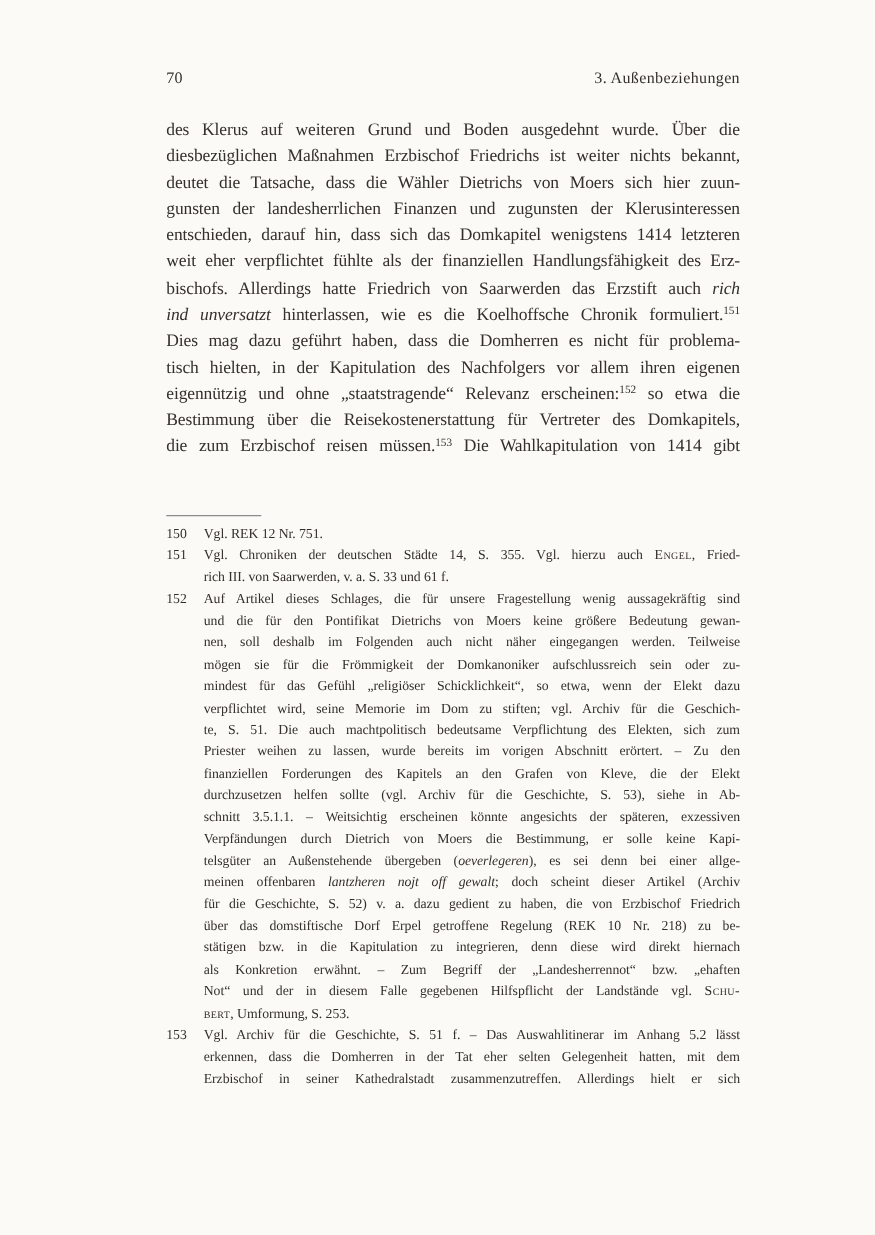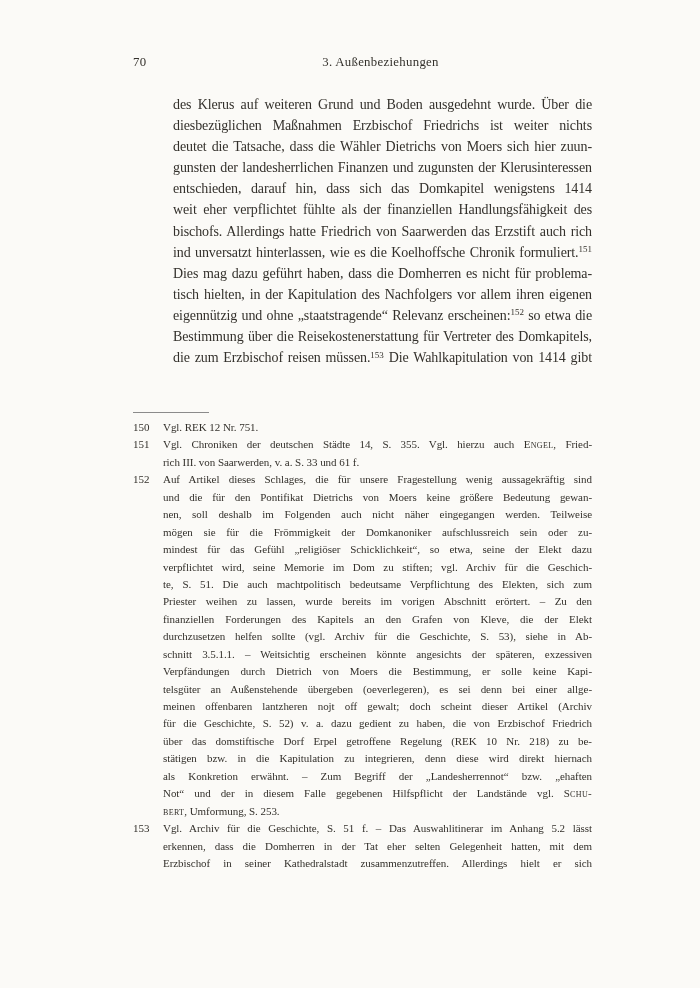--- a/index.html
+++ b/index.html
@@ -15,30 +15,30 @@
     color:var(--ink);
   }
   .page{position:relative;width:700px;height:924px;overflow:hidden;}
 
   
   .header{
     position:absolute;left:133px;top:55px;width:459px;height:18px;
     font-size:12.8px;letter-spacing:0.3px;
   }
   .pagenum{position:absolute;left:0;top:0;}
-  .runhead{position:absolute;left:36px;right:0;text-align:center;}
+  .runhead{position:absolute;left:36px;right:0;text-align:right;}
 
   
   .bodytext{
     position:absolute;left:133px;top:94px;width:459px;
     font-size:14px;letter-spacing:-0.1px;
   }
   .bodytext .tline{
     line-height:21.1px;height:21.1px;overflow:hidden;
-    text-align:justify;text-align-last:justify;margin-left:40px;
+    text-align:justify;text-align-last:justify;
   }
 
   
   .fn-rule{
     position:absolute;left:133px;top:412px;width:76px;height:1px;
     background:var(--rule);
   }
 
   
   .footnotes{
@@ -48,21 +48,21 @@
   .fn-row{display:flex;}
   .fn-num{flex:none;width:30px;line-height:17.45px;}
   .fn-body{flex:1;min-width:0;}
   .footnotes .tline{
     line-height:17.45px;height:17.45px;overflow:hidden;
     text-align:justify;text-align-last:justify;
   }
 
   .tline.noj{text-align:center;text-align-last:left;}
 
-  .seg-i{}
+  .seg-i{font-style:italic;}
   .seg-sc{font-variant:small-caps;letter-spacing:0.03em;}
   .bodytext .seg-sup{font-size:9px;position:relative;top:-4.5px;letter-spacing:0;}
 </style>
 </head>
 <body>
 
 <div class="page">
   <div class="header">
     <span class="pagenum">70</span>
     <span class="runhead">3. Außenbeziehungen</span>
@@ -100,21 +100,21 @@
           <div class="tline noj"><span>rich III. von Saarwerden, v. a. S. 33 und 61 f.</span></div>
         </div>
       </div>
       <div class="fn-row">
         <div class="fn-num">152</div>
         <div class="fn-body">
           <div class="tline"><span>Auf Artikel dieses Schlages, die für unsere Fragestellung wenig aussagekräftig sind</span></div>
           <div class="tline"><span>und die für den Pontifikat Dietrichs von Moers keine größere Bedeutung gewan-</span></div>
           <div class="tline"><span>nen, soll deshalb im Folgenden auch nicht näher eingegangen werden. Teilweise</span></div>
           <div class="tline"><span>mögen sie für die Frömmigkeit der Domkanoniker aufschlussreich sein oder zu-</span></div>
-          <div class="tline"><span>mindest für das Gefühl „religiöser Schicklichkeit“, so etwa, seine der Elekt dazu</span></div>
+          <div class="tline"><span>mindest für das Gefühl „religiöser Schicklichkeit“, so etwa, wenn der Elekt dazu</span></div>
           <div class="tline"><span>verpflichtet wird, seine Memorie im Dom zu stiften; vgl. Archiv für die Geschich-</span></div>
           <div class="tline"><span>te, S. 51. Die auch machtpolitisch bedeutsame Verpflichtung des Elekten, sich zum</span></div>
           <div class="tline"><span>Priester weihen zu lassen, wurde bereits im vorigen Abschnitt erörtert. – Zu den</span></div>
           <div class="tline"><span>finanziellen Forderungen des Kapitels an den Grafen von Kleve, die der Elekt</span></div>
           <div class="tline"><span>durchzusetzen helfen sollte (vgl. Archiv für die Geschichte, S. 53), siehe in Ab-</span></div>
           <div class="tline"><span>schnitt 3.5.1.1. – Weitsichtig erscheinen könnte angesichts der späteren, exzessiven</span></div>
           <div class="tline"><span>Verpfändungen durch Dietrich von Moers die Bestimmung, er solle keine Kapi-</span></div>
           <div class="tline"><span>telsgüter an Außenstehende übergeben (</span><span class="seg-i">oeverlegeren</span><span>), es sei denn bei einer allge-</span></div>
           <div class="tline"><span>meinen offenbaren </span><span class="seg-i">lantzheren nojt off gewalt</span><span>; doch scheint dieser Artikel (Archiv</span></div>
           <div class="tline"><span>für die Geschichte, S. 52) v. a. dazu gedient zu haben, die von Erzbischof Friedrich</span></div>

